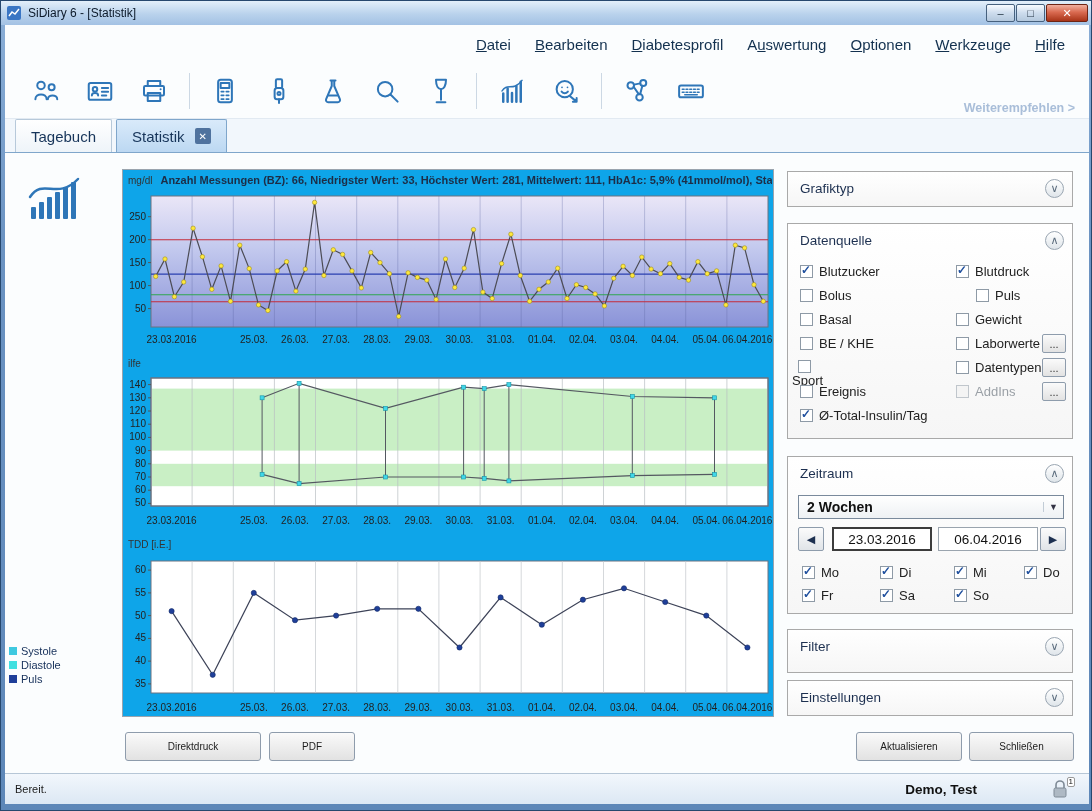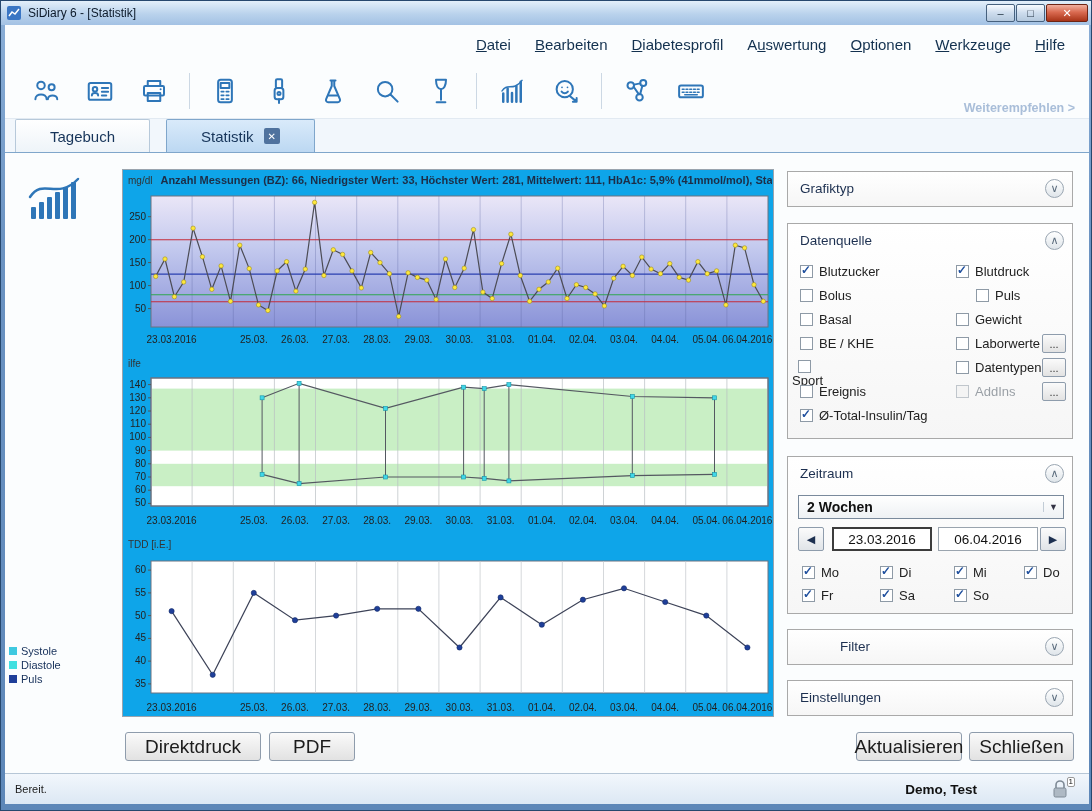--- a/index.html
+++ b/index.html
@@ -16,21 +16,21 @@
   
   .menubar{position:absolute;left:0;top:0;width:1084px;height:38px;display:flex;align-items:center;padding-left:22px;justify-content:flex-end;}
   .menu-item{font-size:15px;color:#13314f;margin-right:24px;cursor:default;white-space:nowrap;}
   
   .toolbar{position:absolute;left:0;top:38px;width:1084px;height:56px;display:flex;align-items:center;padding-left:16px;border-bottom:1px solid #e2eaf2;}
   .tb-btn{width:50px;height:44px;border:none;background:transparent;display:flex;align-items:center;justify-content:center;margin-right:4px;}
   .tb-sep{width:1px;height:36px;background:#ccd8e4;margin:0 10px 0 6px;}
   .refer-link{position:absolute;right:14px;top:76px;font-size:12.5px;font-weight:bold;color:#a9bed9;cursor:pointer;}
   
   .tabbar{position:absolute;left:0;top:94px;width:1084px;height:34px;display:flex;align-items:flex-end;padding-left:10px;background:#f2f7fc;border-bottom:1px solid #7fa6cb;}
-  .tab{height:33px;display:flex;align-items:center;padding:0 34px;font-size:15px;color:#17355a;border:1px solid #b7c9da;border-bottom:none;background:linear-gradient(#ffffff,#eef4f9);margin-right:16px;border-radius:2px 2px 0 0;cursor:pointer;}
+  .tab{height:33px;display:flex;align-items:center;padding:0 15px;font-size:15px;color:#17355a;border:1px solid #b7c9da;border-bottom:none;background:linear-gradient(#ffffff,#eef4f9);margin-right:4px;border-radius:2px 2px 0 0;cursor:pointer;}
   .tab.active{background:linear-gradient(#d9eafa,#bcd8f2);border-color:#7fa6cb;}
   .tab-close{width:16px;height:16px;margin-left:10px;background:#4f729e;color:#fff;font-size:10px;display:flex;align-items:center;justify-content:center;border-radius:2px;}
   
   .content{position:absolute;left:0;top:128px;width:1084px;height:620px;background:#fbfdfe;}
   .big-chart-icon{position:absolute;left:22px;top:20px;}
   .charts-panel{position:absolute;left:117px;top:16px;width:652px;height:548px;border:1px solid #9aa4ae;background:#0ea5e9;padding:1px;}
   .chart-header{height:18px;display:flex;align-items:center;padding-left:4px;overflow:hidden;}
   .unit-label{font-size:10px;color:#333;margin-right:8px;white-space:nowrap;}
   .stats-line{font-size:11px;font-weight:bold;color:#1d2d46;white-space:nowrap;}
   .legend{position:absolute;left:4px;top:492px;}
@@ -54,21 +54,21 @@
   .more-btn{position:absolute;width:24px;height:19px;border:1px solid #8e9cac;border-radius:2px;background:linear-gradient(#fbfbfb,#e2e2e2);font-size:11px;color:#333;line-height:12px;text-align:center;font-family:inherit;}
   
   .select{position:absolute;left:10px;top:38px;width:266px;height:24px;border:1px solid #7a8a9c;background:linear-gradient(#fff,#eef1f4);display:flex;align-items:center;cursor:pointer;}
   .select-value{flex:1;font-size:14px;font-weight:bold;color:#111;padding-left:8px;}
   .select-arrow{width:20px;text-align:center;font-size:9px;color:#334;border-left:1px solid #c2ccd6;}
   .nav-btn{position:absolute;top:70px;width:26px;height:24px;border:1px solid #8e9cac;border-radius:2px;background:linear-gradient(#fbfbfb,#e0e4e8);font-size:11px;color:#1d3050;display:flex;align-items:center;justify-content:center;font-family:inherit;}
   .date-field{position:absolute;top:70px;height:24px;width:100px;background:#fff;font-size:13.5px;color:#111;display:flex;align-items:center;justify-content:center;}
   .date-field.from{left:44px;border:2px solid #3c3c3c;}
   .date-field.to{left:150px;border:1px solid #9aa4ae;}
   
-  .btn{position:absolute;top:579px;height:29px;border:1px solid #8e9cac;border-radius:3px;background:linear-gradient(#fafafa,#e2e2e2);font-size:19px;color:#1c1c1c;display:flex;align-items:center;justify-content:center;font-family:inherit;cursor:pointer;}
+  .btn{position:absolute;top:579px;height:29px;border:1px solid #8e9cac;border-radius:3px;background:linear-gradient(#fafafa,#e2e2e2);font-size:10px;color:#1c1c1c;display:flex;align-items:center;justify-content:center;font-family:inherit;cursor:pointer;}
   
   .statusbar{position:absolute;left:0;top:748px;width:1084px;height:31px;background:linear-gradient(#f2f7fc,#dce8f4);border-top:1px solid #b6c6d6;display:flex;align-items:center;padding:0 10px;}
   .status-text{font-size:11px;color:#1c1c1c;}
   .user-text{position:absolute;right:112px;font-size:13.5px;font-weight:bold;color:#111;}
   .hint-icon{position:absolute;right:16px;top:5px;width:22px;height:20px;}
   .hint-badge{position:absolute;right:-2px;top:-2px;font-size:8px;color:#111;background:#fff;border:1px solid #999;border-radius:2px;padding:0 1px;line-height:8px;}
   svg text{font-family:"Liberation Sans",sans-serif;}
 </style>
 </head>
 <body>
@@ -609,21 +609,21 @@
         <label class="cb" style="left:92px;top:131px;">
             <span class="cb-box" data-checked="true"></span>
             <span class="cb-label">Sa</span>
           </label>
         <label class="cb" style="left:166px;top:131px;">
             <span class="cb-box" data-checked="true"></span>
             <span class="cb-label">So</span>
           </label>
       </div>
 
-      <div class="section" style="top:476px;height:36px;padding-left:40px;">
+      <div class="section" style="top:476px;height:44px;">
         <div class="section-header">
           <span class="section-title">Filter</span>
           <span class="chev-btn" data-collapsed="true"></span>
         </div>
       </div>
 
       <div class="section" style="top:527px;height:36px;">
         <div class="section-header">
           <span class="section-title">Einstellungen</span>
           <span class="chev-btn" data-collapsed="true"></span>

